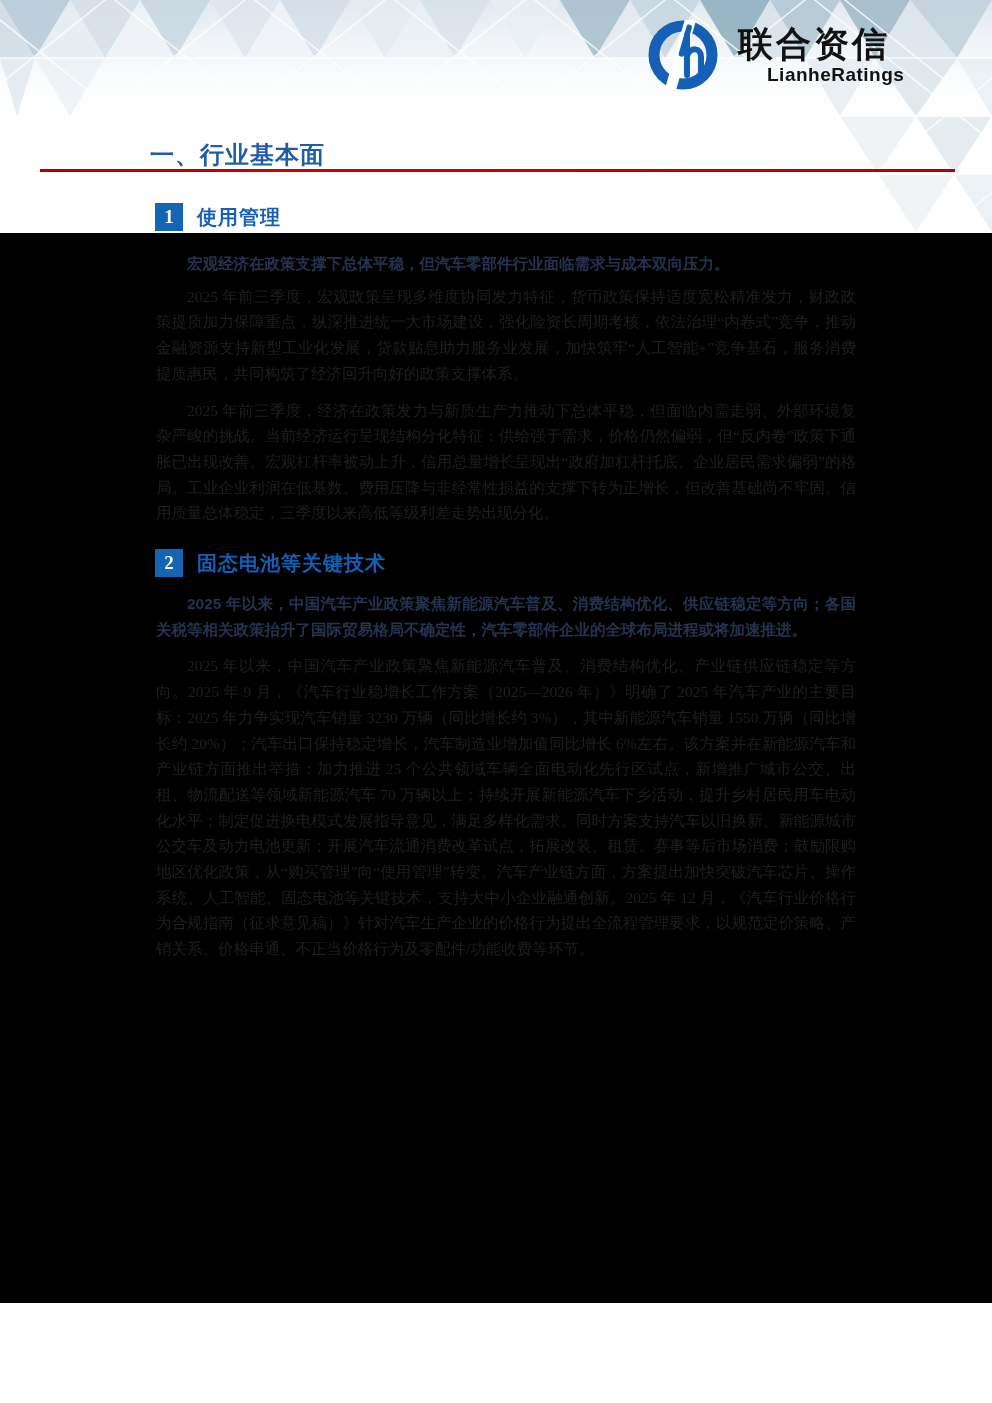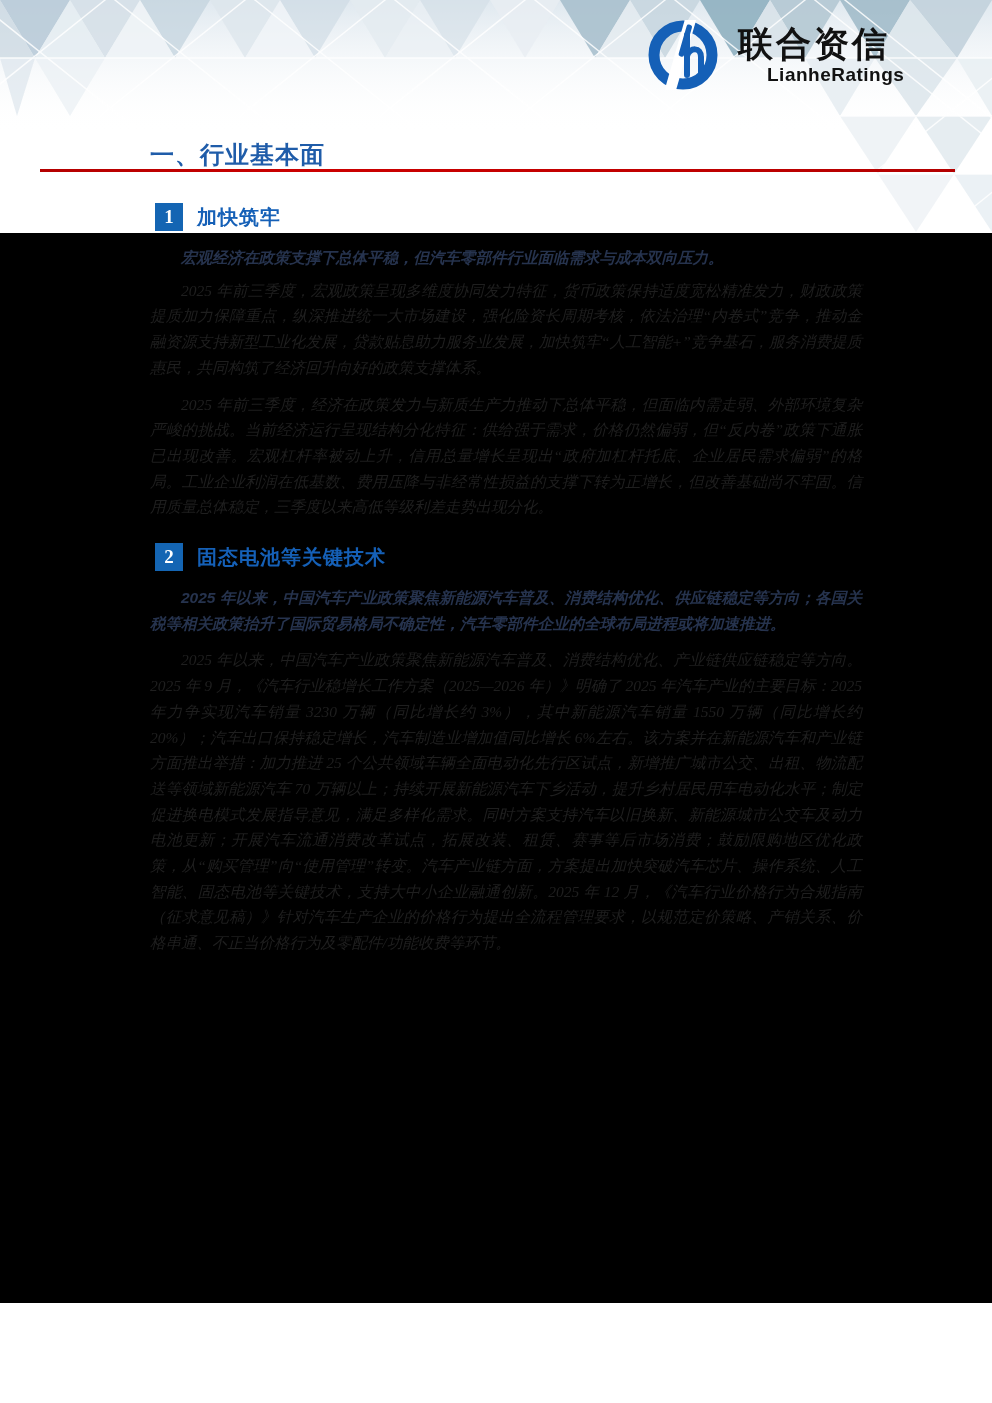--- a/index.html
+++ b/index.html
@@ -27,21 +27,21 @@
   .sec-header{display:flex;align-items:center;gap:14px;height:30px;}
   .sec-header.abs{position:absolute;left:155px;top:202px;}
   .sec-badge{width:28px;height:28px;background:#1465b3;color:#ffffff;
     display:flex;align-items:center;justify-content:center;
     font-family:"Liberation Serif","DejaVu Serif",serif;font-weight:bold;font-size:19px;}
   .sec-title{font-family:"Liberation Sans","DejaVu Sans",sans-serif;font-weight:bold;
     font-size:20px;color:#1560b7;letter-spacing:1px;}
   
   .overlay{position:absolute;left:0;top:233px;width:992px;height:1070px;background:#000000;}
   .content{width:712px;margin-left:150px;}
-  .content p{margin:0;font-size:15.5px;line-height:25.7px;text-align:justify;text-indent:2em;font-style:italic;}
+  .content p{margin:6px;font-size:15.5px;line-height:25.7px;text-align:justify;text-indent:2em;}
   .lead1{padding-top:12px;}
   .lead{font-weight:bold;color:#26334e;font-family:"Liberation Sans","DejaVu Sans",sans-serif;}
   .body-p{color:#1f1f1f;}
   .mt7{margin-top:7px !important;}
   .mt11{margin-top:11px !important;}
   .mt13{margin-top:13px !important;}
   .link-line{margin-top:4px !important;color:#1f1f1f;}
   .report-link{color:#0d5fbe;font-weight:bold;text-decoration:underline;cursor:pointer;}
   .link-suffix{color:#1f1f1f;}
   .sec2-header{margin-top:22px;margin-left:5px;}
@@ -127,21 +127,21 @@
     <span class="logo-cn">联合资信</span>
     <span class="logo-en">LianheRatings</span>
   </div>
 </div>
 
 <div class="page-title">一、行业基本面</div>
 <div class="red-rule"></div>
 
 <div class="sec-header abs">
   <div class="sec-badge">1</div>
-  <div class="sec-title">加快筑牢</div>
+  <div class="sec-title">使用管理</div>
 </div>
 
 <div class="overlay">
   <div class="content">
     <p class="lead lead1">宏观经济在政策支撑下总体平稳，但汽车零部件行业面临需求与成本双向压力。</p>
     <p class="body-p mt7">2025 年前三季度，宏观政策呈现多维度协同发力特征，货币政策保持适度宽松精准发力，财政政策提质加力保障重点，纵深推进统一大市场建设，强化险资长周期考核，依法治理“内卷式”竞争，推动金融资源支持新型工业化发展，贷款贴息助力服务业发展，加快筑牢“人工智能+”竞争基石，服务消费提质惠民，共同构筑了经济回升向好的政策支撑体系。</p>
     <p class="body-p mt11">2025 年前三季度，经济在政策发力与新质生产力推动下总体平稳，但面临内需走弱、外部环境复杂严峻的挑战。当前经济运行呈现结构分化特征：供给强于需求，价格仍然偏弱，但“反内卷”政策下通胀已出现改善。宏观杠杆率被动上升，信用总量增长呈现出“政府加杠杆托底、企业居民需求偏弱”的格局。工业企业利润在低基数、费用压降与非经常性损益的支撑下转为正增长，但改善基础尚不牢固。信用质量总体稳定，三季度以来高低等级利差走势出现分化。</p>
 
     <div class="sec-header sec2-header">
       <div class="sec-badge">2</div>

